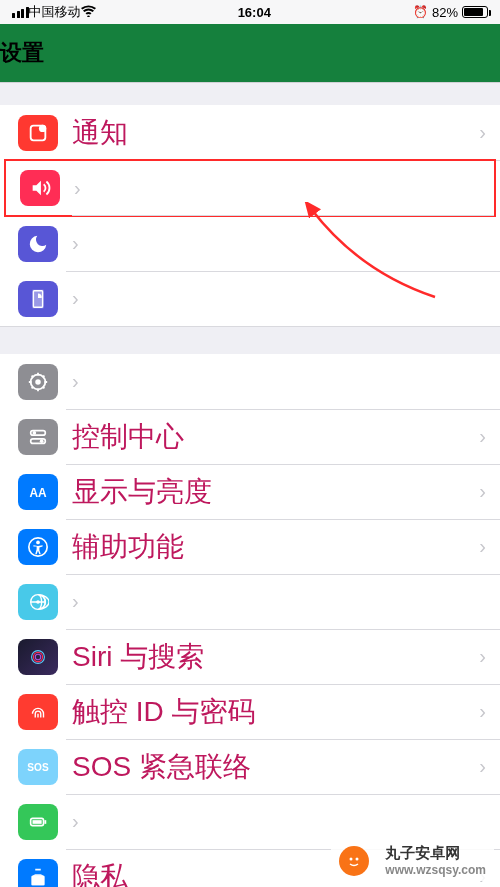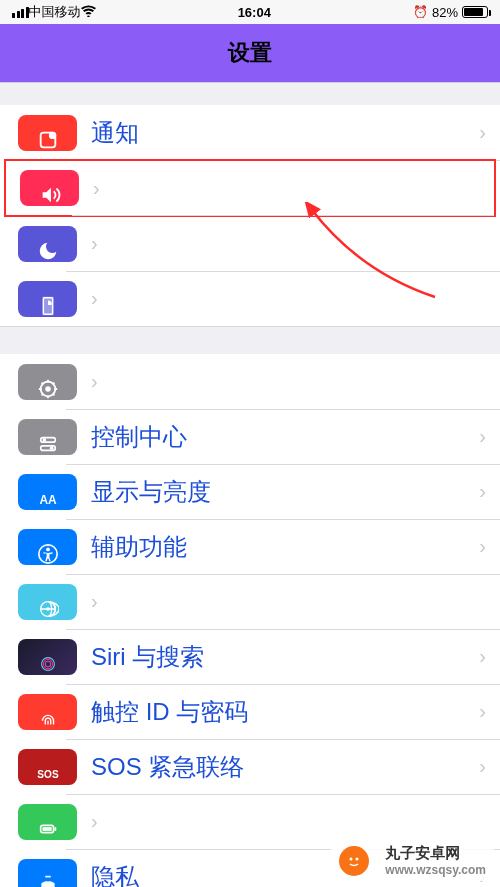--- a/index.html
+++ b/index.html
@@ -26,22 +26,21 @@
     .signal-bars { display: inline-flex; align-items: flex-end; gap: 1.5px; }
     .signal-bars span { width: 3px; background: #000; border-radius: 0.5px; }
     .signal-bars span:nth-child(1){height:5px;} .signal-bars span:nth-child(2){height:7px;}
     .signal-bars span:nth-child(3){height:9px;} .signal-bars span:nth-child(4){height:11px;}
     .wifi-icon { font-size: 13px; }
     .battery { display: inline-block; width: 26px; height: 12px; border: 1.5px solid #000; border-radius: 3px; position: relative; }
     .battery::after { content:''; position:absolute; right:-4px; top:3px; width:2px; height:6px; background:#000; border-radius:0 1px 1px 0; }
     .battery-fill { position:absolute; left:1px; top:1px; bottom:1px; width: 80%; background:#000; border-radius:1px; }
     .alarm-icon { font-size: 12px; }
     .header {
-      background: #8b5cf6;
-      text-align: center;
+      background: #15803d;
       padding: 14px 0 14px;
       border-bottom: 0.5px solid #d1d1d6;
     }
     .header-title { font-size: 22px; font-weight: 600; }
     .group { background: #fff; margin-top: 28px; }
     .group:first-of-type { margin-top: 22px; }
     .row {
       display: flex;
       align-items: center;
       height: 55px;
@@ -55,33 +54,33 @@
       padding-left: 14px;
       z-index: 2;
       background: #fff;
     }
     .sep {
       position: absolute; left: 66px; right: 0; bottom: 0;
       height: 0.5px; background: #d9d9de;
     }
     .row:last-child .sep { left: 0; }
     .icon {
-      width: 59px; height: 36px; border-radius: 8px;
-      display: flex; align-items: flex-end; justify-content: center;
+      width: 40px; height: 36px; border-radius: 8px;
+      display: flex; align-items: center; justify-content: center;
       flex-shrink: 0; margin-right: 14px;
     }
     .icon svg { width: 22px; height: 22px; }
-    .label { font-size: 24px; flex: 1; color: #1d4ed8; }
+    .label { font-size: 28px; flex: 1; color: #be185d; }
     .chevron { color: #c7c7cc; margin-right: 14px; font-size: 20px; font-weight: 300; }
     .icon-notifications{background:#ff3830;} .icon-sound{background:#ff2d55;}
     .icon-dnd{background:#5856d6;} .icon-screentime{background:#5856d6;}
     .icon-general{background:#8e8e93;} .icon-control{background:#8e8e93;}
     .icon-display{background:#007aff;} .icon-accessibility{background:#007aff;}
     .icon-wallpaper{background:#48c9e9;} .icon-siri{background:linear-gradient(135deg,#1a1a2e,#3a2a5e);}
-    .icon-touchid{background:#ff3b30;} .icon-sos{background:#b91c1c;}
+    .icon-touchid{background:#ff3b30;} .icon-sos{background:#7dd3fc;}
     .icon-battery{background:#34c759;} .icon-privacy{background:#007aff;}
     .arrow {
       position: absolute; left: 300px; top: 202px; width: 150px; height: 100px;
       pointer-events: none; z-index: 5;
     }
     .watermark {
       position: absolute; right: 6px; bottom: 6px;
       display: flex; align-items: center; gap: 16px;
       background: rgba(255,255,255,0.85);
       padding: 4px 8px; border-radius: 6px;

